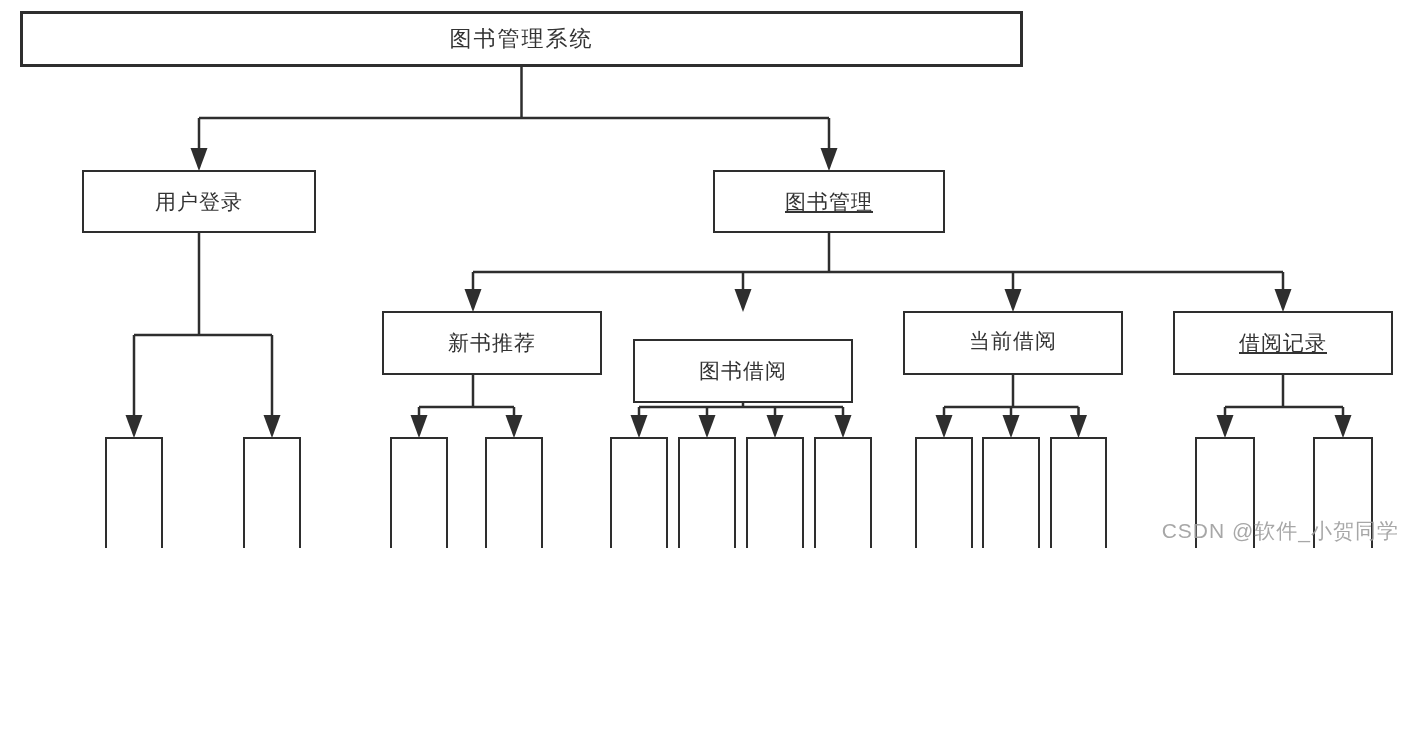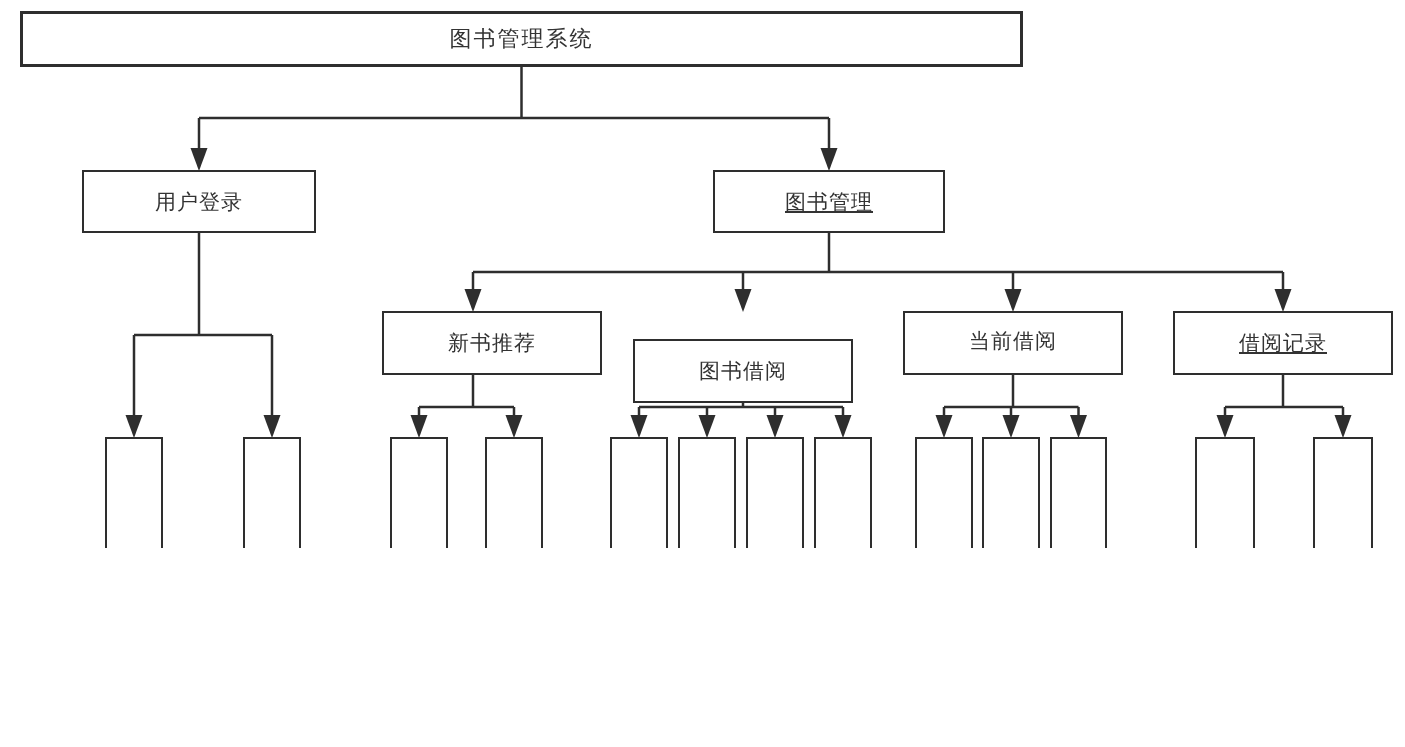--- a/index.html
+++ b/index.html
@@ -136,13 +136,14 @@
       <div class="node vertical" style="left: 610px; top: 437px; width: 58px; height: 298px;">查询图书</div>
       <div class="node vertical long" style="left: 678px; top: 437px; width: 58px; height: 298px;">新增图书（管理员）</div>
       <div class="node vertical long" style="left: 746px; top: 437px; width: 58px; height: 298px;">编辑图书（管理员）</div>
       <div class="node vertical" style="left: 814px; top: 437px; width: 58px; height: 298px;">借阅图书</div>
       <div class="node vertical" style="left: 915px; top: 437px; width: 58px; height: 298px;">查询图书</div>
       <div class="node vertical" style="left: 982px; top: 437px; width: 58px; height: 298px;">归还图书</div>
       <div class="node vertical long" style="left: 1050px; top: 437px; width: 57px; height: 298px;">确认归还（管理员）</div>
       <div class="node vertical" style="left: 1195px; top: 437px; width: 60px; height: 298px;">新增借阅记录</div>
       <div class="node vertical" style="left: 1313px; top: 437px; width: 60px; height: 298px;">查询借阅记录</div>
     </div>
+  <div class="watermark" style="color: rgb(158, 158, 158);">CSDN @软件_小贺同学</div>
 </div>
 
 </body></html>

